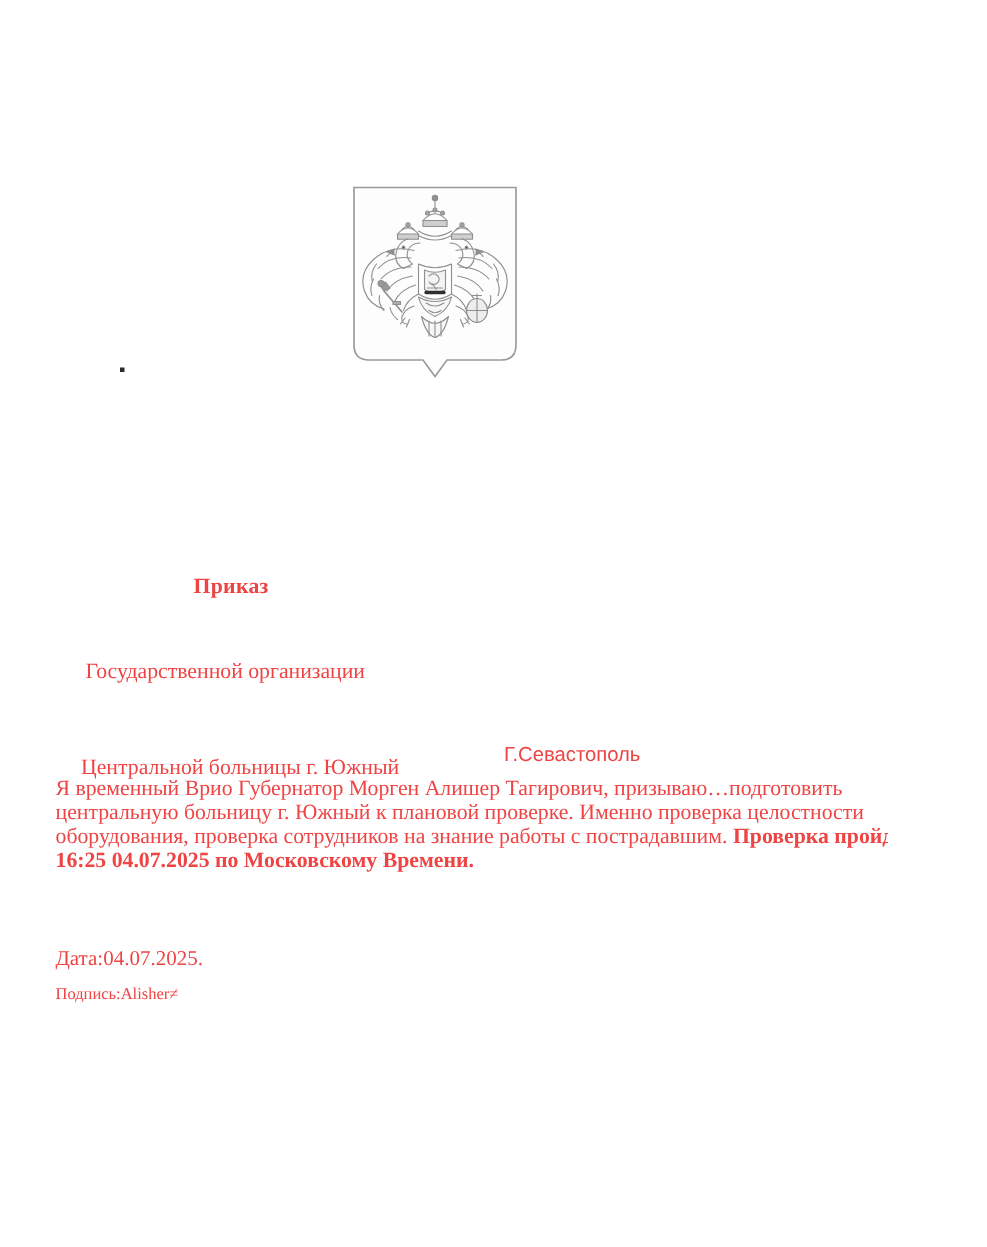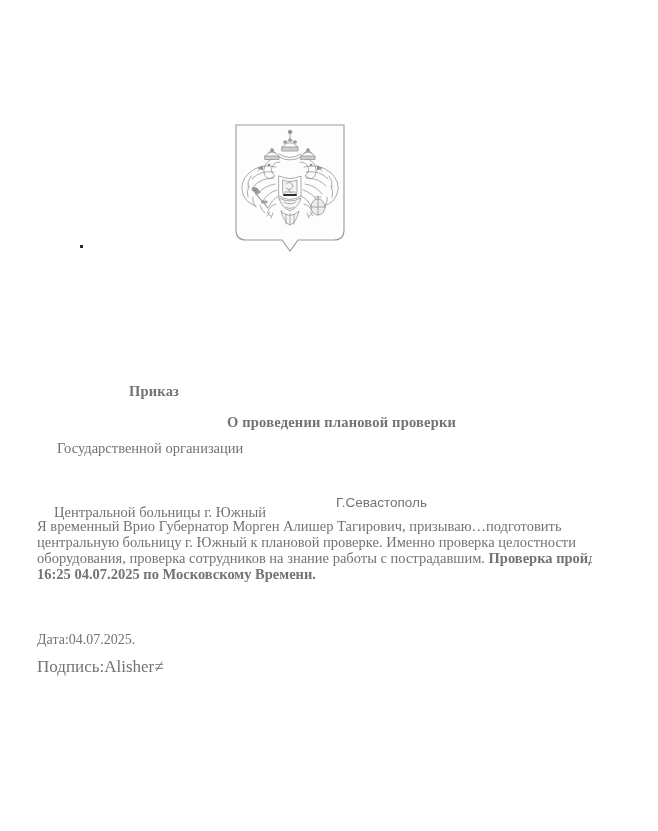--- a/index.html
+++ b/index.html
@@ -9,21 +9,21 @@
     background: #ffffff;
   }
 
   .page {
     position: relative;
     width: 592px;
     height: 831px;
     background: #ffffff;
     overflow: hidden;
     font-family: "Liberation Serif", "DejaVu Serif", serif;
-    color: #737373;
+    color: #ef4444;
     -webkit-font-smoothing: antialiased;
   }
 
   
   .emblem-block {
     position: absolute;
     left: 232px;
     top: 122px;
     width: 116px;
     height: 132px;
@@ -111,21 +111,21 @@
     left: 37px;
     top: 632px;
     font-size: 14px;
     white-space: nowrap;
   }
 
   .sign-line {
     position: absolute;
     left: 37px;
     top: 657px;
-    font-size: 17px;
+    font-size: 11px;
     white-space: nowrap;
   }
 </style>
 </head>
 <body>
 
 <div class="page">
 
   <div class="emblem-block">
     <svg viewBox="0 0 116 132" xmlns="http://www.w3.org/2000/svg">
@@ -223,21 +223,20 @@
         <path d="M86 74 v3"></path>
         <path d="M83 75 h6"></path>
       </g>
     </svg>
   </div>
 
   <div class="dot-mark"></div>
 
   <div class="title-prikaz">Приказ</div>
 
-  <div class="title-subject">О проведении плановой проверки</div>
 
   <div class="org-line-1">Государственной организации</div>
 
   <div class="org-line-2">Центральной больницы г. Южный</div>
 
   <div class="city-line">Г.Севастополь</div>
 
   <div class="body-text"><span>Я временный Врио Губернатор Морген Алишер Тагирович, призываю…подготовить центральную больницу г. Южный к плановой проверке. Именно проверка  целостности оборудования, проверка сотрудников на знание работы с пострадавшим. </span><b>Проверка пройдёт в 16:25  04.07.2025 по Московскому Времени.</b></div>
 
   <div class="date-line">Дата:04.07.2025.</div>

